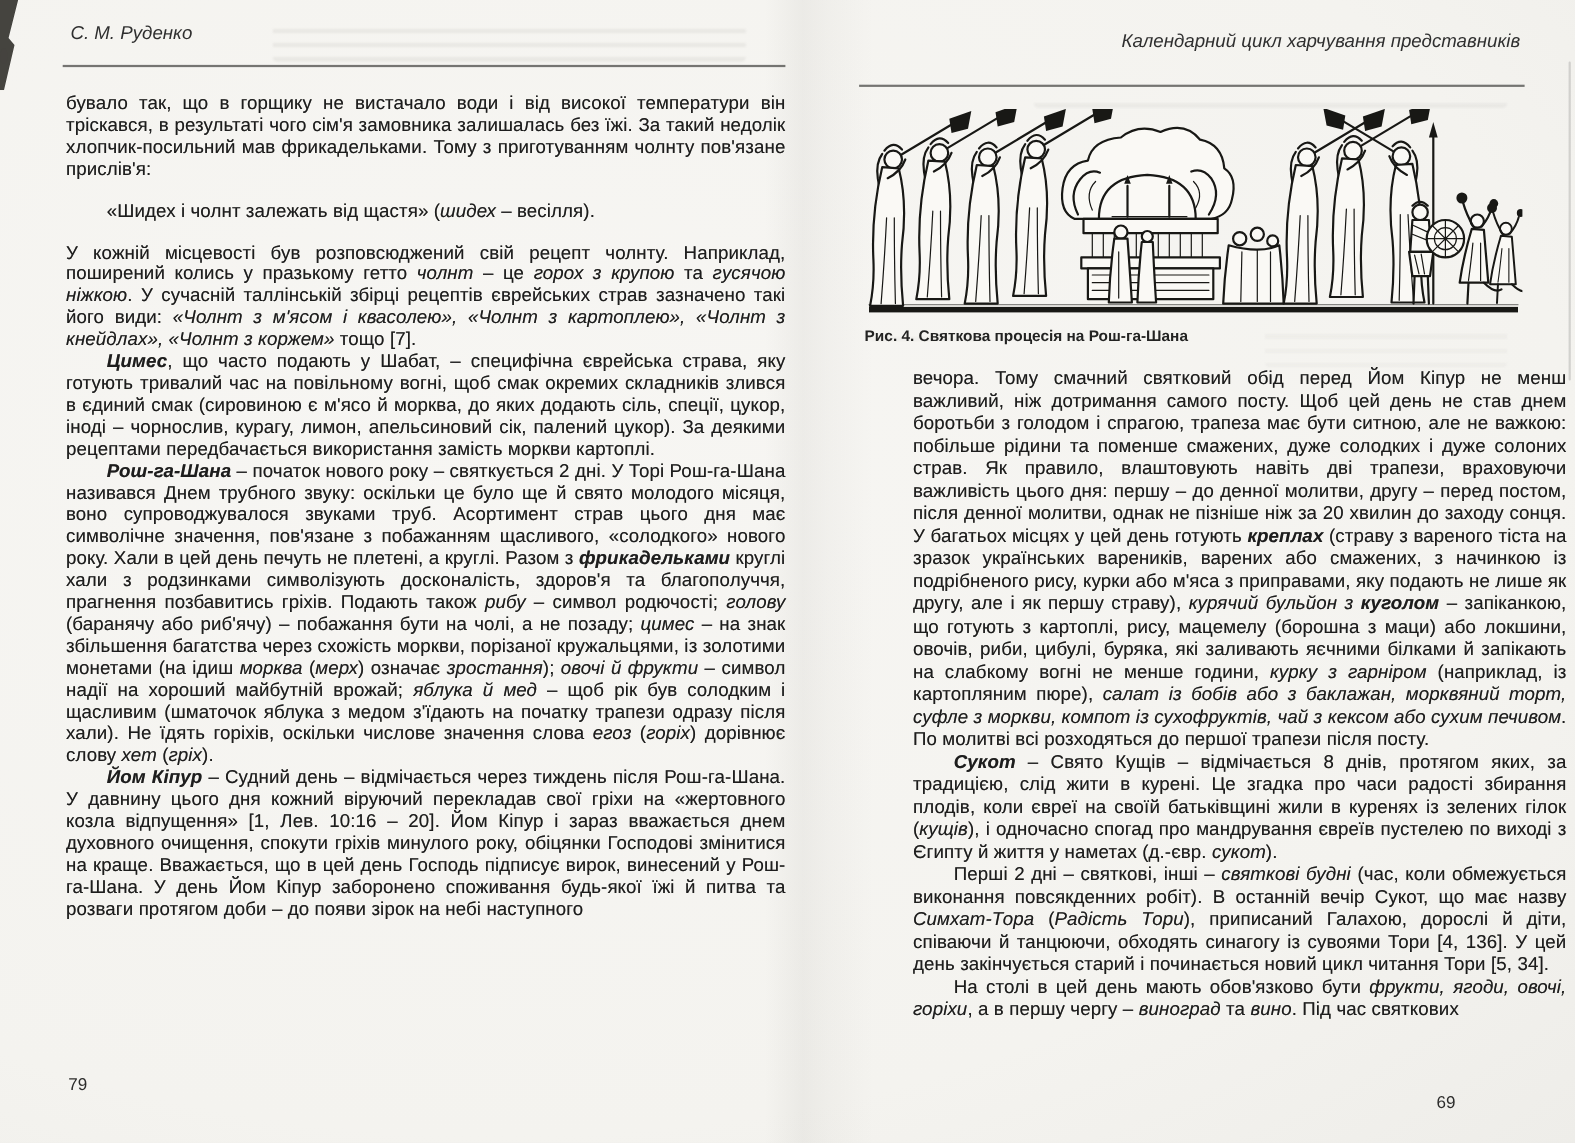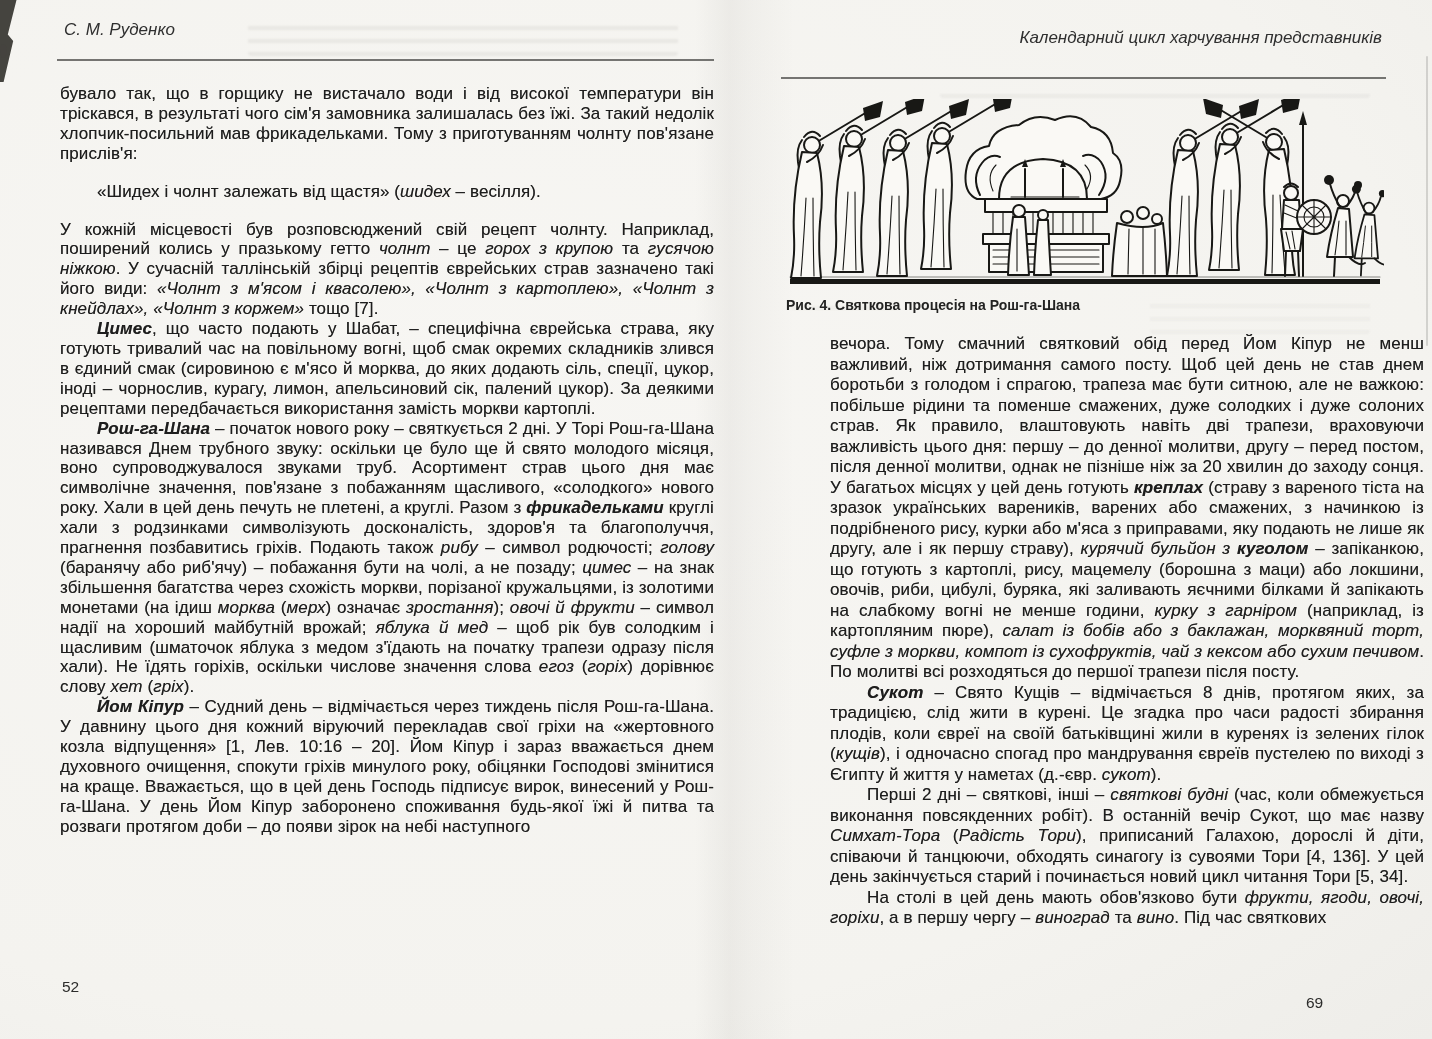--- a/index.html
+++ b/index.html
@@ -90,21 +90,21 @@
   <div class="running-head left-head">С. М. Руденко</div>
   <div class="head-rule rule-left"></div>
   <div class="page-body body-left">
       <p><span class="run-n">бувало так, що в горщику не вистачало води і від високої температури він тріскався, в результаті чого сім'я замовника залишалась без їжі. За такий недолік хлопчик-посильний мав фрикадельками. Тому з приготуванням чолнту пов'язане прислів'я:</span></p>
       <p class="quote"><span class="run-n">«Шидех і чолнт залежать від щастя» (</span><span class="run-i">шидех</span><span class="run-n"> – весілля).</span></p>
       <p><span class="run-n">У кожній місцевості був розповсюджений свій рецепт чолнту. Наприклад, поширений колись у празькому гетто </span><span class="run-i">чолнт</span><span class="run-n"> – це </span><span class="run-i">горох з крупою</span><span class="run-n"> та </span><span class="run-i">гусячою ніжкою</span><span class="run-n">. У сучасній таллінській збірці рецептів єврейських страв зазначено такі його види: </span><span class="run-i">«Чолнт з м'ясом і квасолею», «Чолнт з картоплею», «Чолнт з кнейдлах», «Чолнт з коржем»</span><span class="run-n"> тощо [7].</span></p>
       <p class="ind"><span class="run-bi">Цимес</span><span class="run-n">, що часто подають у Шабат, – специфічна єврейська страва, яку готують тривалий час на повільному вогні, щоб смак окремих складників злився в єдиний смак (сировиною є м'ясо й морква, до яких додають сіль, спеції, цукор, іноді – чорнослив, курагу, лимон, апельсиновий сік, палений цукор). За деякими рецептами передбачається використання замість моркви картоплі.</span></p>
       <p class="ind"><span class="run-bi">Рош-га-Шана</span><span class="run-n"> – початок нового року – святкується 2 дні. У Торі Рош-га-Шана називався Днем трубного звуку: оскільки це було ще й свято молодого місяця, воно супроводжувалося звуками труб. Асортимент страв цього дня має символічне значення, пов'язане з побажанням щасливого, «солодкого» нового року. Хали в цей день печуть не плетені, а круглі. Разом з </span><span class="run-bi">фрикадельками</span><span class="run-n"> круглі хали з родзинками символізують досконалість, здоров'я та благополуччя, прагнення позбавитись гріхів. Подають також </span><span class="run-i">рибу</span><span class="run-n"> – символ родючості; </span><span class="run-i">голову</span><span class="run-n"> (баранячу або риб'ячу) – побажання бути на чолі, а не позаду; </span><span class="run-i">цимес</span><span class="run-n"> – на знак збільшення багатства через схожість моркви, порізаної кружальцями, із золотими монетами (на ідиш </span><span class="run-i">морква</span><span class="run-n"> (</span><span class="run-i">мерх</span><span class="run-n">) означає </span><span class="run-i">зростання</span><span class="run-n">); </span><span class="run-i">овочі й фрукти</span><span class="run-n"> – символ надії на хороший майбутній врожай; </span><span class="run-i">яблука й мед</span><span class="run-n"> – щоб рік був солодким і щасливим (шматочок яблука з медом з'їдають на початку трапези одразу після хали). Не їдять горіхів, оскільки числове значення слова </span><span class="run-i">егоз</span><span class="run-n"> (</span><span class="run-i">горіх</span><span class="run-n">) дорівнює слову </span><span class="run-i">хет</span><span class="run-n"> (</span><span class="run-i">гріх</span><span class="run-n">).</span></p>
       <p class="ind"><span class="run-bi">Йом Кіпур</span><span class="run-n"> – Судний день – відмічається через тиждень після Рош-га-Шана. У давнину цього дня кожний віруючий перекладав свої гріхи на «жертовного козла відпущення» [1, Лев. 10:16 – 20]. Йом Кіпур і зараз вважається днем духовного очищення, спокути гріхів минулого року, обіцянки Господові змінитися на краще. Вважається, що в цей день Господь підписує вирок, винесений у Рош-га-Шана. У день Йом Кіпур заборонено споживання будь-якої їжі й питва та розваги протягом доби – до появи зірок на небі наступного</span></p>
     </div>
-  <div class="pagenum num-left">52</div>
+  <div class="pagenum num-left">79</div>
 
   <div class="running-head right-head">
     <div>Календарний цикл харчування представників</div>
   </div>
   <div class="head-rule rule-right"></div>
 
   <figure class="figure">
     <svg viewBox="0 0 596 194" aria-hidden="true">
       <defs>
         <g id="trum">

